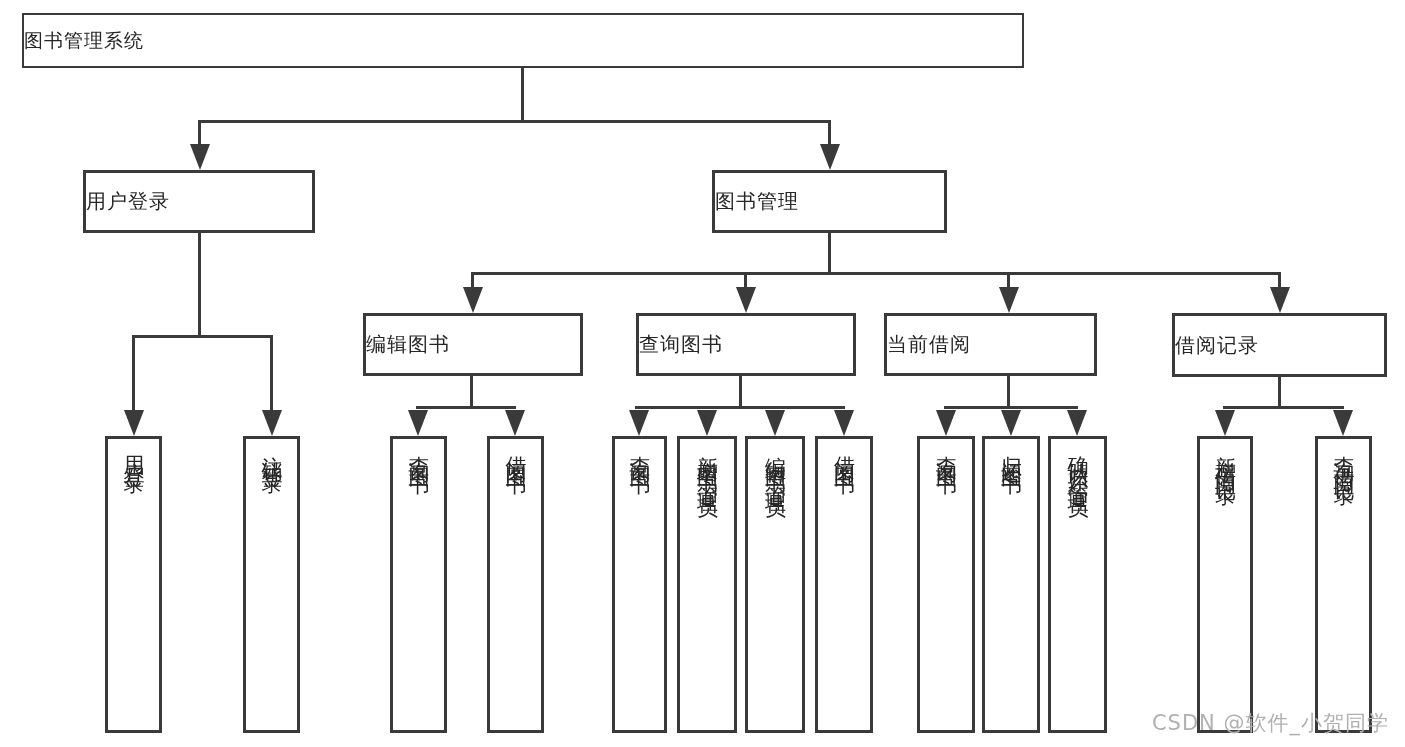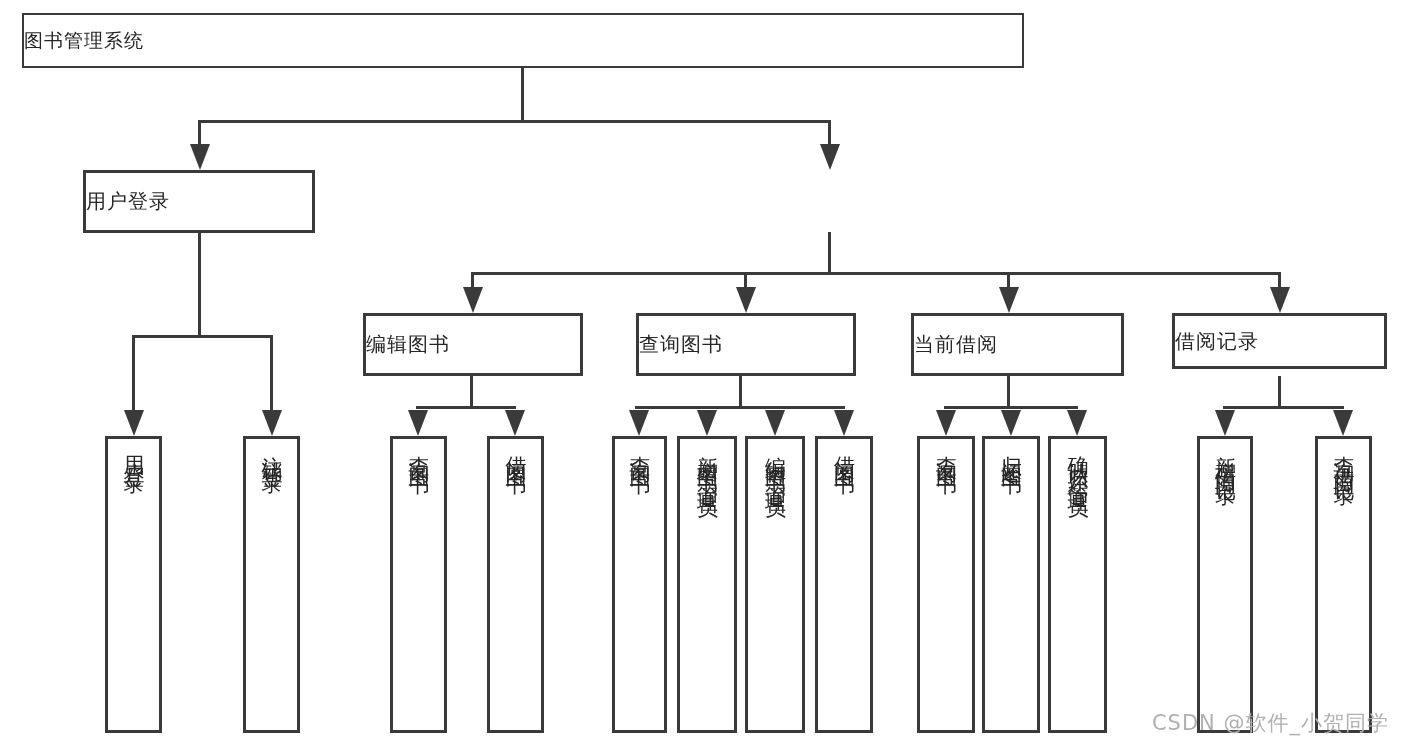--- a/index.html
+++ b/index.html
@@ -64,20 +64,23 @@
   <div class="vline" style="left:521px;top:66px;height:57px"></div>
   <div class="hline" style="left:198px;top:120px;width:633px"></div>
   <div class="vline" style="left:198px;top:120px;height:30px"></div>
   <div class="arrow" style="left:190px;top:144px"></div>
   <div class="vline" style="left:828px;top:120px;height:30px"></div>
   <div class="arrow" style="left:820px;top:144px"></div>
 
   <div class="box" style="left:83px;top:170px;width:232px;height:63px">
     <span>用户登录</span>
   </div>
+  <div class="box" style="left:712px;top:170px;width:235px;height:63px">
+    <span>图书管理</span>
+  </div>
 
   <div class="vline" style="left:198px;top:232px;height:106px"></div>
   <div class="hline" style="left:132px;top:335px;width:141px"></div>
   <div class="vline" style="left:132px;top:335px;height:78px"></div>
   <div class="arrow" style="left:124px;top:410px"></div>
   <div class="vline" style="left:270px;top:335px;height:78px"></div>
   <div class="arrow" style="left:262px;top:410px"></div>
 
   <div class="vline" style="left:828px;top:232px;height:43px"></div>
   <div class="hline" style="left:471px;top:272px;width:810px"></div>
@@ -89,24 +92,24 @@
   <div class="arrow" style="left:999px;top:287px"></div>
   <div class="vline" style="left:1278px;top:272px;height:20px"></div>
   <div class="arrow" style="left:1270px;top:287px"></div>
 
   <div class="box" style="left:363px;top:313px;width:220px;height:63px">
     <span>编辑图书</span>
   </div>
   <div class="box" style="left:636px;top:313px;width:220px;height:63px">
     <span>查询图书</span>
   </div>
-  <div class="box" style="left:911px;top:313px;width:213px;height:63px">
+  <div class="box" style="left:884px;top:313px;width:213px;height:63px">
     <span>当前借阅</span>
   </div>
-  <div class="box" style="left:1172px;top:313px;width:215px;height:56px">
+  <div class="box" style="left:1172px;top:313px;width:215px;height:64px">
     <span>借阅记录</span>
   </div>
 
   <div class="vline" style="left:470px;top:375px;height:34px"></div>
   <div class="hline" style="left:416px;top:406px;width:100px"></div>
   <div class="arrow" style="left:408px;top:410px"></div>
   <div class="arrow" style="left:505px;top:410px"></div>
 
   <div class="vline" style="left:739px;top:375px;height:34px"></div>
   <div class="hline" style="left:635px;top:406px;width:210px"></div>

